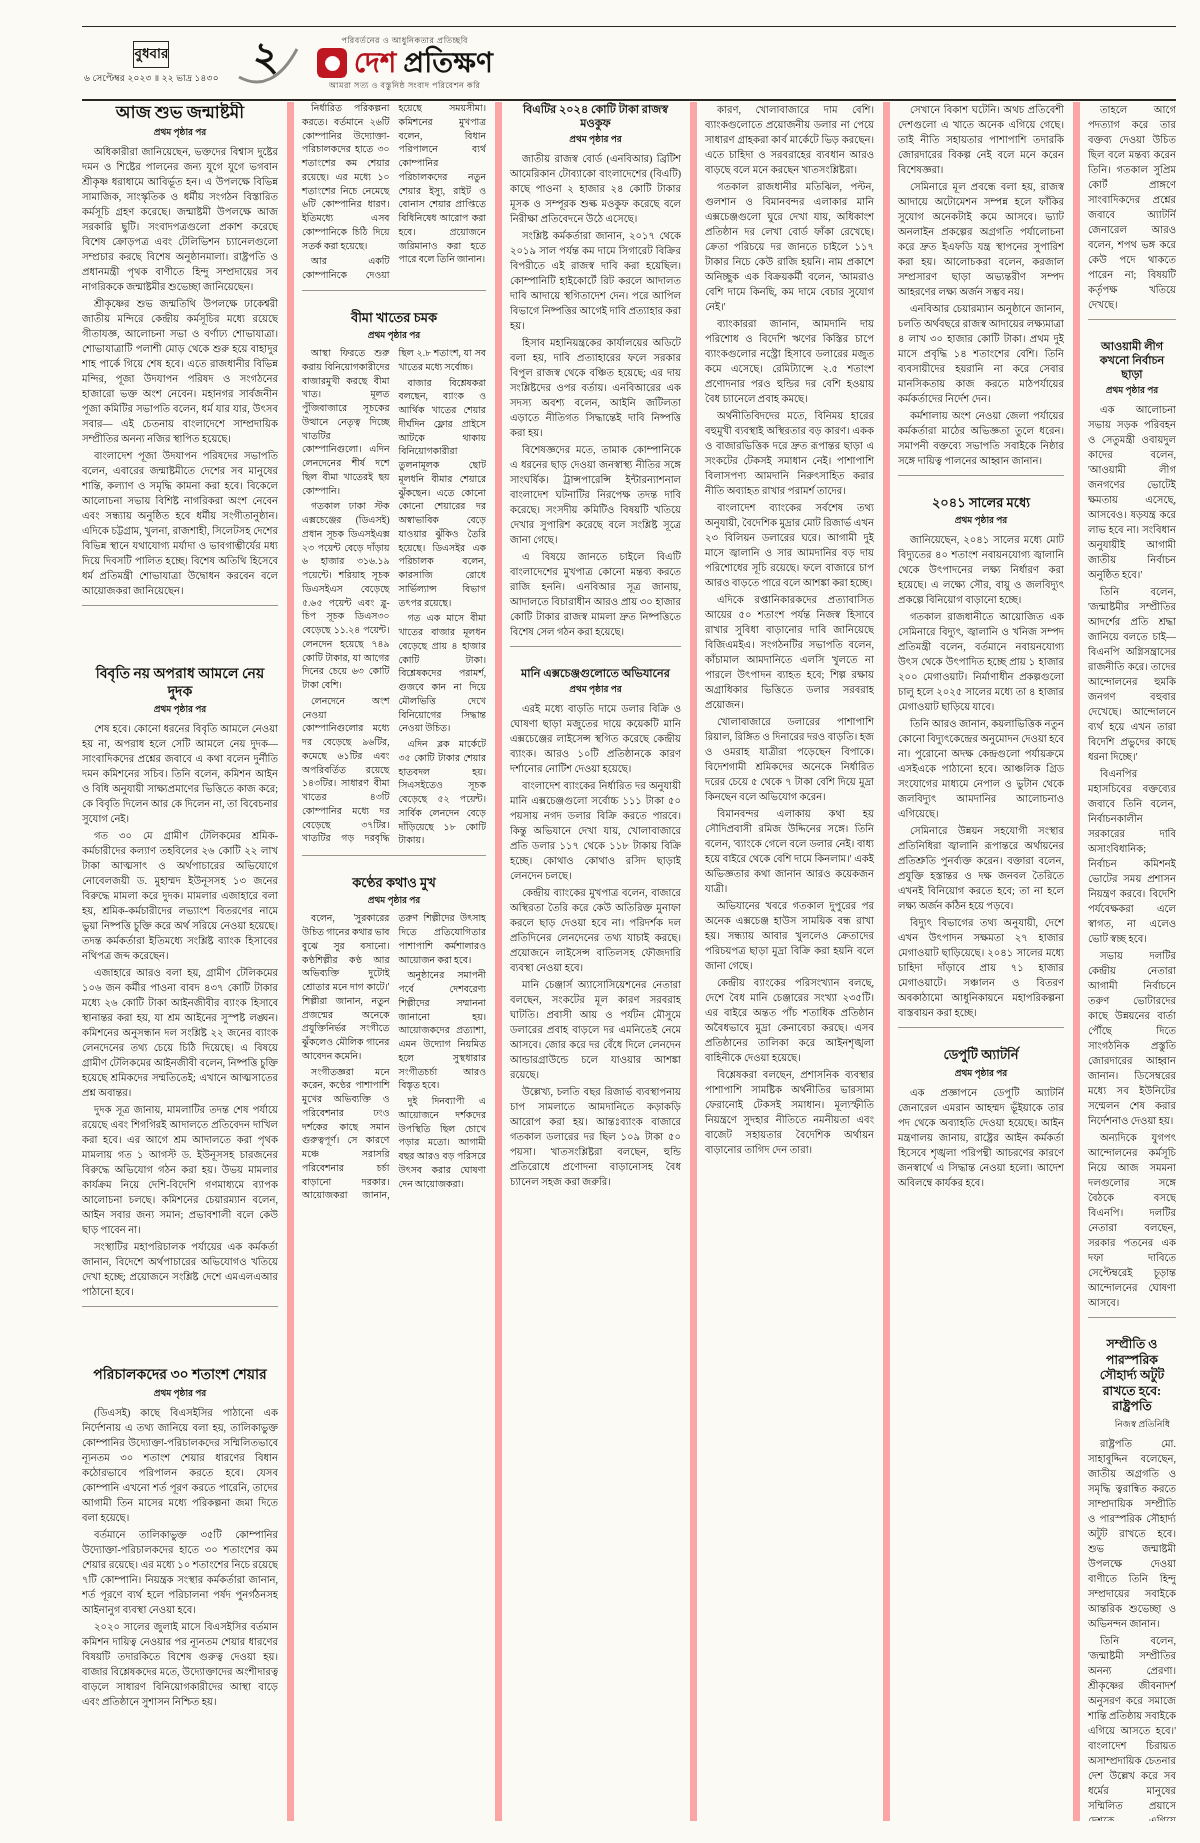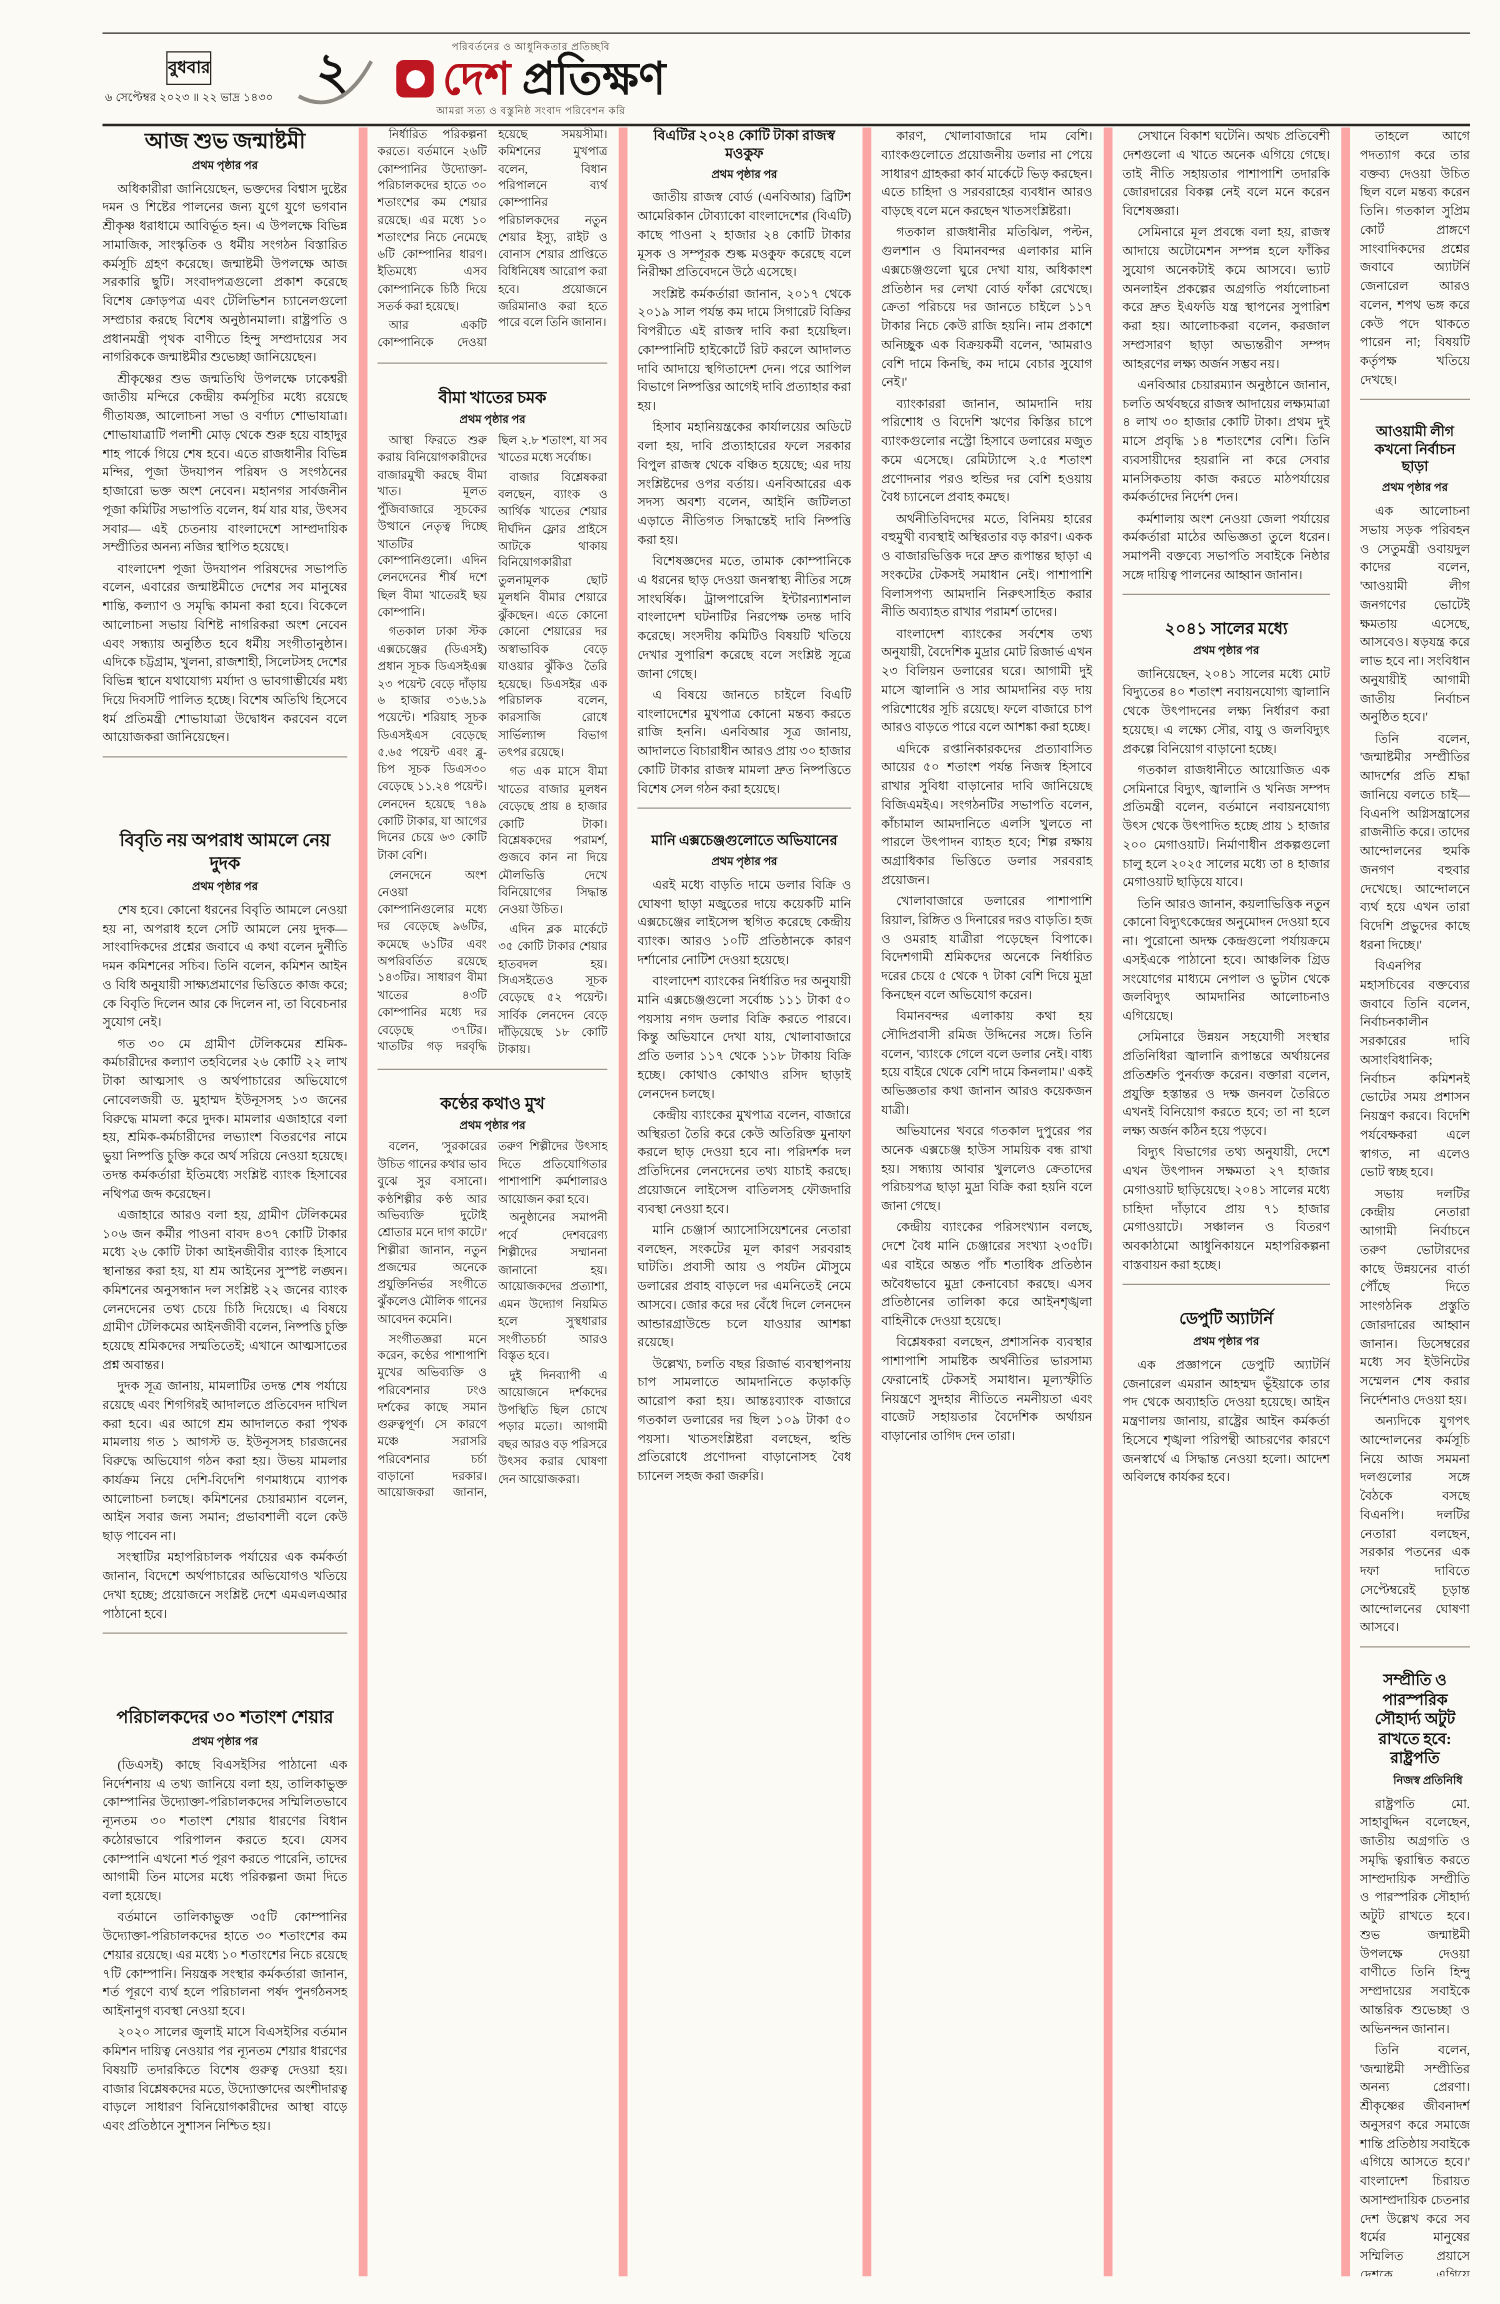--- a/index.html
+++ b/index.html
@@ -20,21 +20,21 @@
   .dateline{font-size:9px;margin-top:3px;white-space:nowrap;letter-spacing:.2px;}
   .folio{flex:0 0 auto;position:relative;width:66px;height:56px;}
   .folio svg{position:absolute;left:0;top:0;}
   .folio .num{position:absolute;left:18px;top:-2px;font-size:40px;font-weight:bold;line-height:1.2;}
   .section-title{flex:1;font-size:29px;font-weight:bold;margin:0;letter-spacing:1px;white-space:nowrap;}
   .masthead{flex:0 0 auto;text-align:center;padding-right:4px;}
   .tag-top,.tag-bottom{font-size:8px;color:#4a443c;letter-spacing:.6px;}
   .mast-row{display:flex;align-items:center;justify-content:center;gap:7px;margin:1px 0;}
   .mast-logo{width:30px;height:30px;background:#bf1722;border-radius:6px;position:relative;flex:0 0 auto;}
   .mast-logo::after{content:"";position:absolute;left:8px;top:8px;width:15px;height:15px;border-radius:50%;background:#fff;}
-  .mast-name{font-size:36px;font-weight:bold;line-height:1;white-space:nowrap;}
+  .mast-name{font-size:28px;font-weight:bold;line-height:1;white-space:nowrap;}
   .mast-first{color:#b5121b;}
   
   .cols{position:absolute;left:82px;right:24px;top:102px;bottom:22px;display:flex;gap:9px;}
   .col{overflow:hidden;height:100%;}
   .c1{width:196px;flex:none;}
   .c2{width:184px;flex:none;}
   .c3{width:171px;flex:none;}
   .c4{width:169px;flex:none;}
   .c5{width:166px;flex:none;}
   .c6{flex:1;}
@@ -42,21 +42,21 @@
   
   .article+.article{border-top:1px solid #9a948a;margin-top:7px;padding-top:14px;}
   .hl{font-weight:bold;text-align:center;margin:5px 2px 2px;line-height:1.25;}
   .article:first-child .hl{margin-top:0;}
   .hl-xl{font-size:17px;}
   .hl-lg{font-size:14px;margin-top:45px;}
   .hl-md{font-size:13px;}
   .hl-sm{font-size:11.2px;}
   .hl-2l{font-size:12.4px;}
   .kicker{font-size:9px;font-weight:bold;text-align:center;margin:1px 0 4px;}
-  .byline{font-size:9px;font-weight:bold;text-align:right;margin:1px 6px 4px 0;}
+  .byline{font-size:9px;font-weight:normal;text-align:right;margin:1px 6px 4px 0;}
   .body p{margin:0 0 2px;text-align:justify;text-indent:12px;font-size:10px;line-height:1.5;}
   .c2 .body{column-count:2;column-gap:9px;}
   .c2 .body p{font-size:9.3px;line-height:1.48;text-indent:9px;}
 </style>
 </head>
 <body>
 
 <div class="page">
 
   <header>

